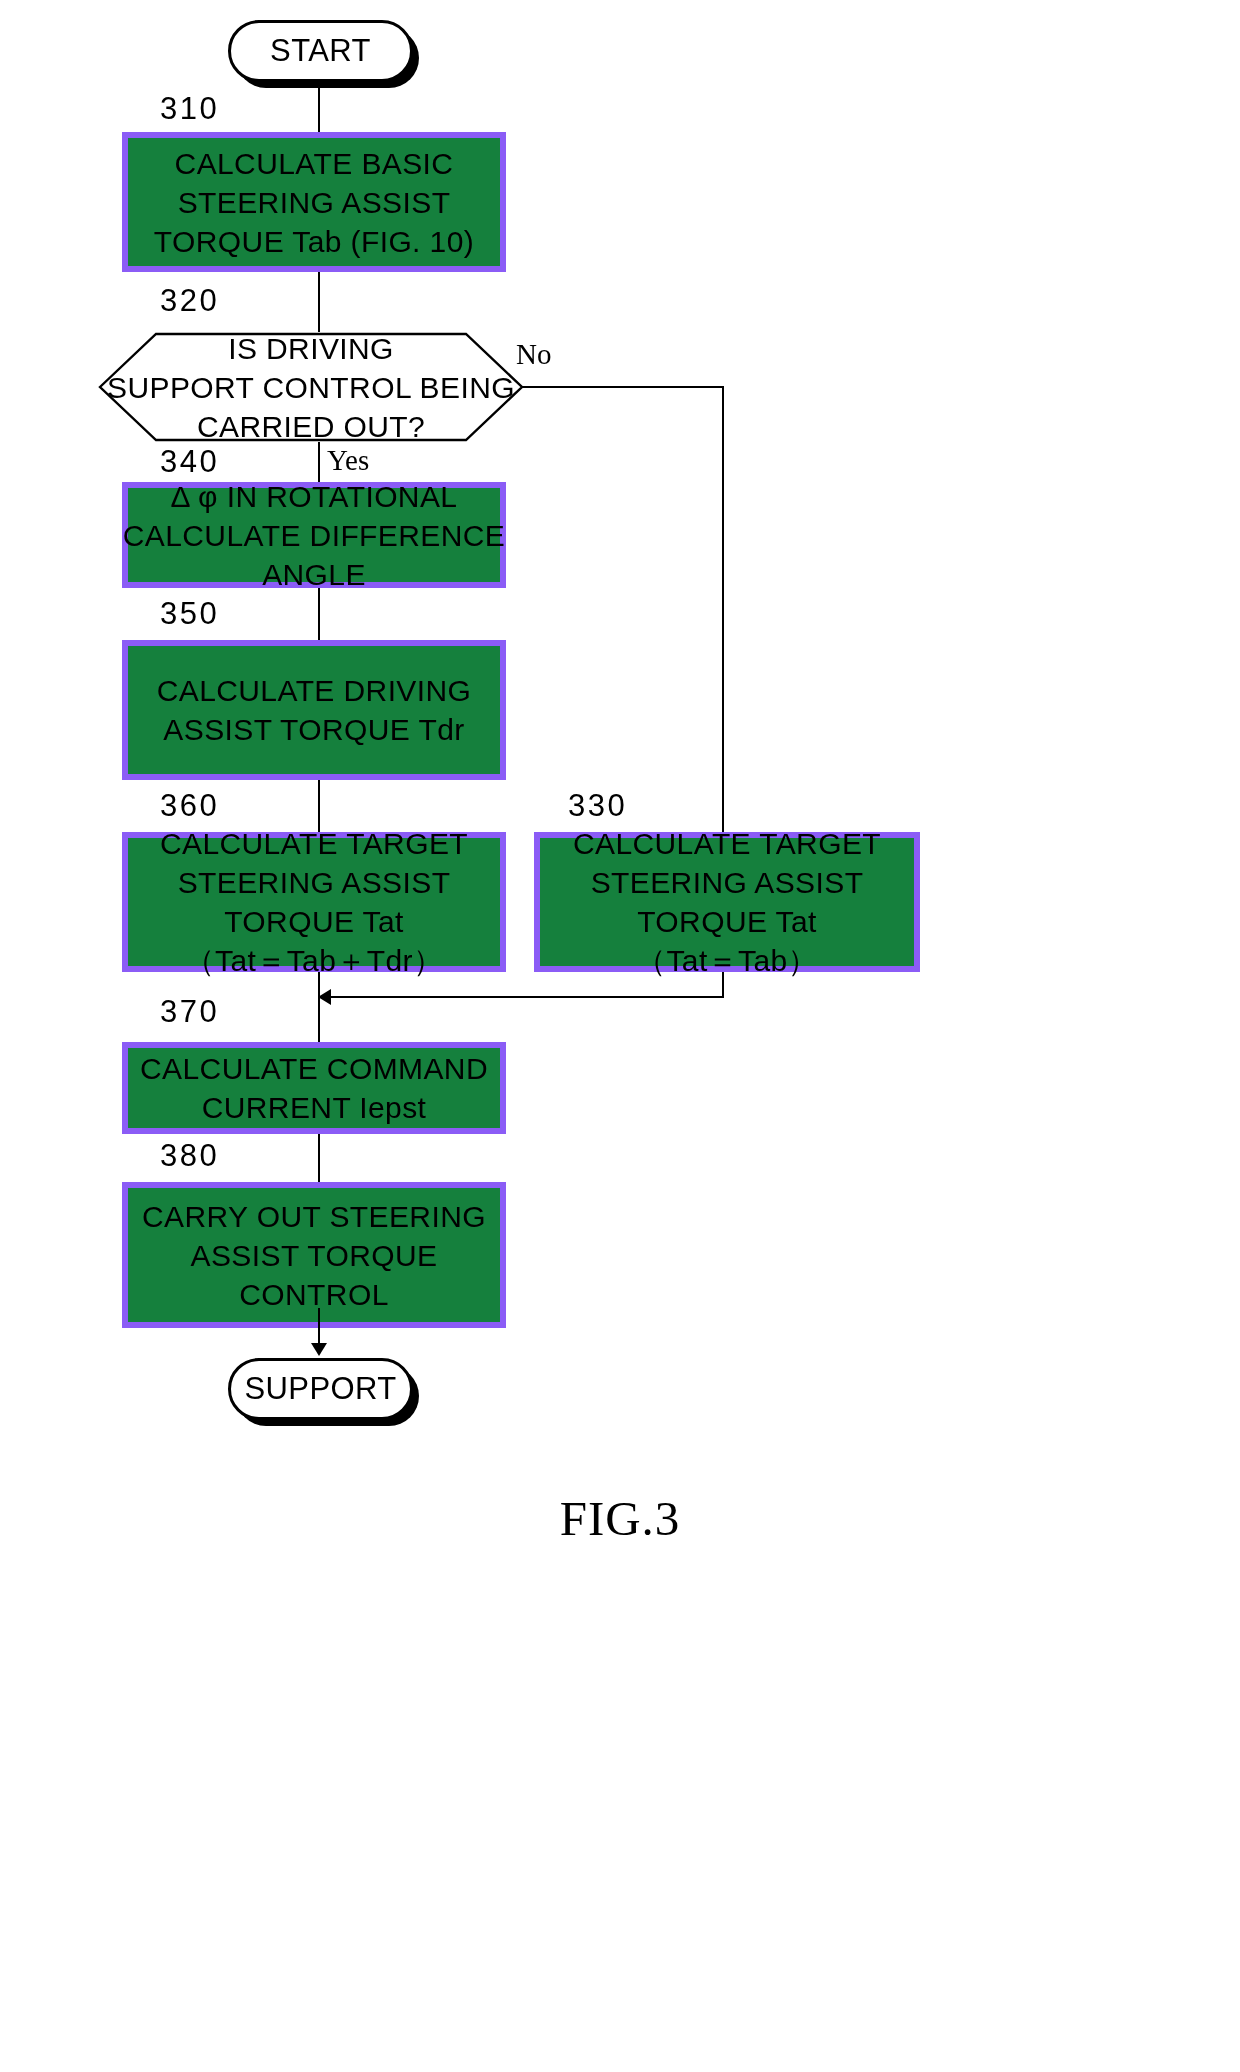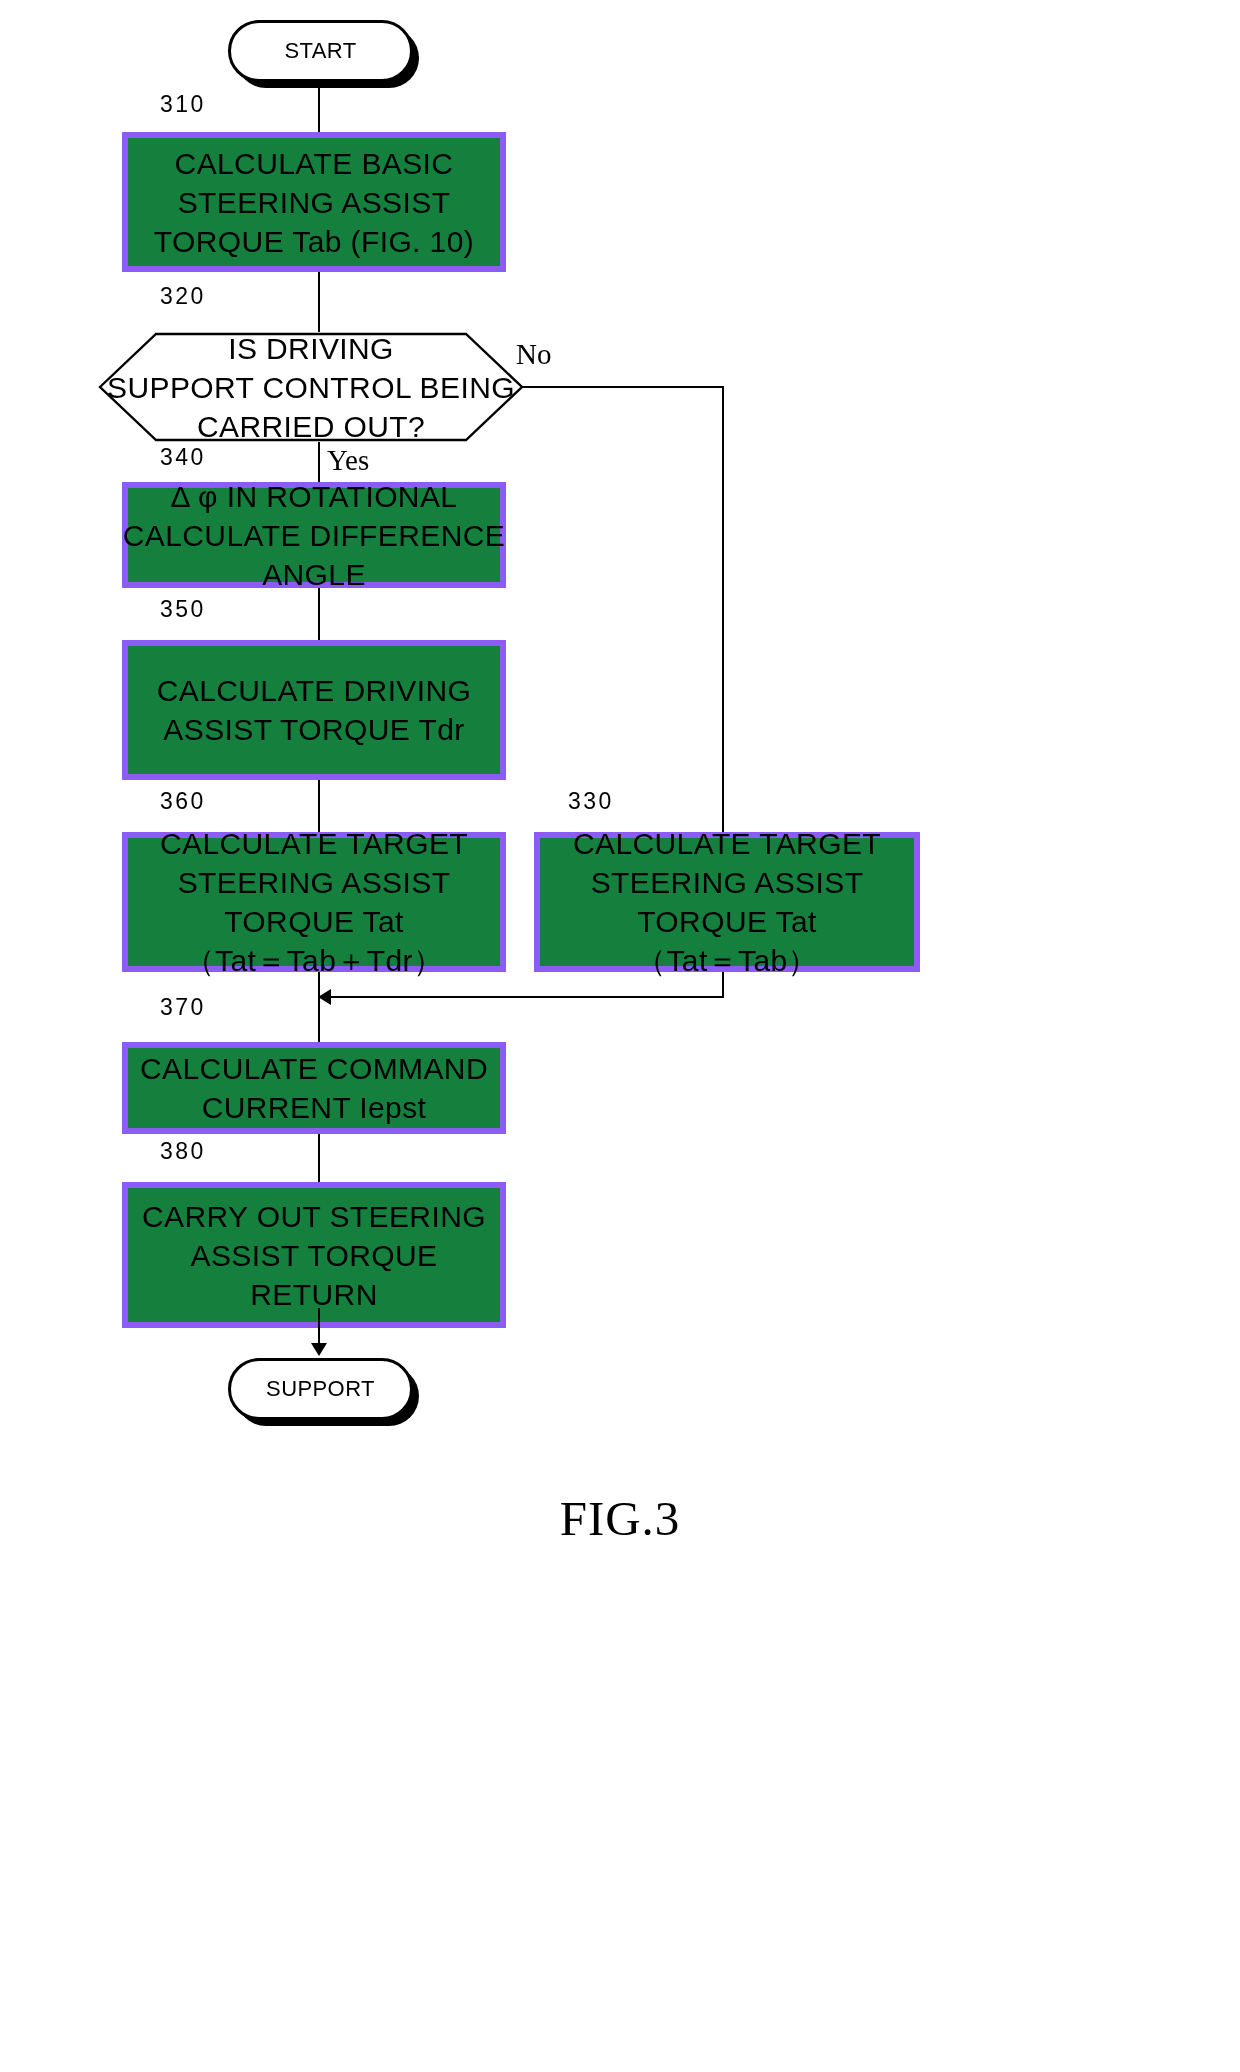--- a/index.html
+++ b/index.html
@@ -39,21 +39,21 @@
   .terminal {
     position: absolute;
     border: 3px solid #000;
     border-radius: 999px;
     background: #fff;
     box-sizing: border-box;
     box-shadow: 7px 7px 0 -1px #000;
   }
   .terminal .node-text {
     inset: 0;
-    font-size: 22px;
+    font-size: 31px;
   }
 
   
   .box {
     position: absolute;
     border: 6px solid #8b5cf6;
     background: #15803d;
     box-sizing: border-box;
   }
   .box .node-text { inset: 0; }
@@ -61,21 +61,21 @@
   
   .decision {
     position: absolute;
   }
   .decision svg { display: block; }
   .decision .node-text { inset: 0; }
 
   
   .step-num {
     position: absolute;
-    font-size: 23px;
+    font-size: 31px;
     letter-spacing: 2.5px;
     line-height: 1;
     white-space: nowrap;
   }
 
   
   .branch-label {
     position: absolute;
     font-size: 29px;
     line-height: 1;
@@ -218,21 +218,21 @@
     </div>
   </div>
 
   <div class="conn v" style="left:318px; top:1134px; height:48px;"></div>
 
   <div class="step-num" style="left:160px; top:1140px;">380</div>
   <div class="box" style="left:122px; top:1182px; width:384px; height:146px;">
     <div class="node-text">
       <span class="ln">CARRY OUT STEERING</span>
       <span class="ln">ASSIST TORQUE</span>
-      <span class="ln">RETURN</span>
+      <span class="ln">CONTROL</span>
     </div>
   </div>
 
   <div class="conn v" style="left:318px; top:1308px; height:42px;"></div>
   <div class="arrow-down" style="left:311px; top:1343px;"></div>
 
   <div class="terminal" style="left:228px; top:1358px; width:185px; height:62px;">
     <div class="node-text">
       <span class="ln">SUPPORT</span>
     </div>

